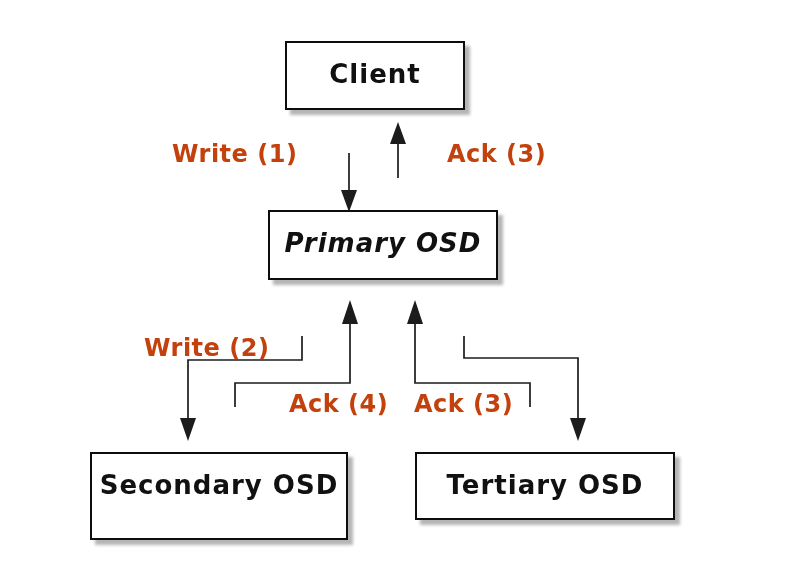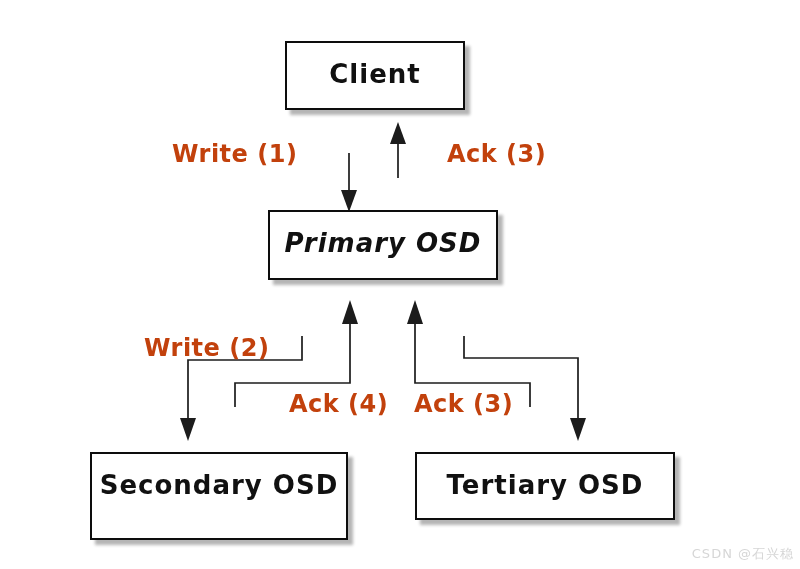--- a/index.html
+++ b/index.html
@@ -115,15 +115,14 @@
   <div class="node" id="node-tertiary">
     <span>Tertiary OSD</span>
   </div>
 
   <div class="edge-label" id="label-write1">Write (1)</div>
   <div class="edge-label" id="label-ack6">Ack (3)</div>
   <div class="edge-label" id="label-write2">Write (2)</div>
   <div class="edge-label" id="label-ack4">Ack (4)</div>
   <div class="edge-label" id="label-ack5">Ack (3)</div>
 
-  <div class="watermark">CSDN @石兴稳</div>
 
 </div>
 
 </body></html>

